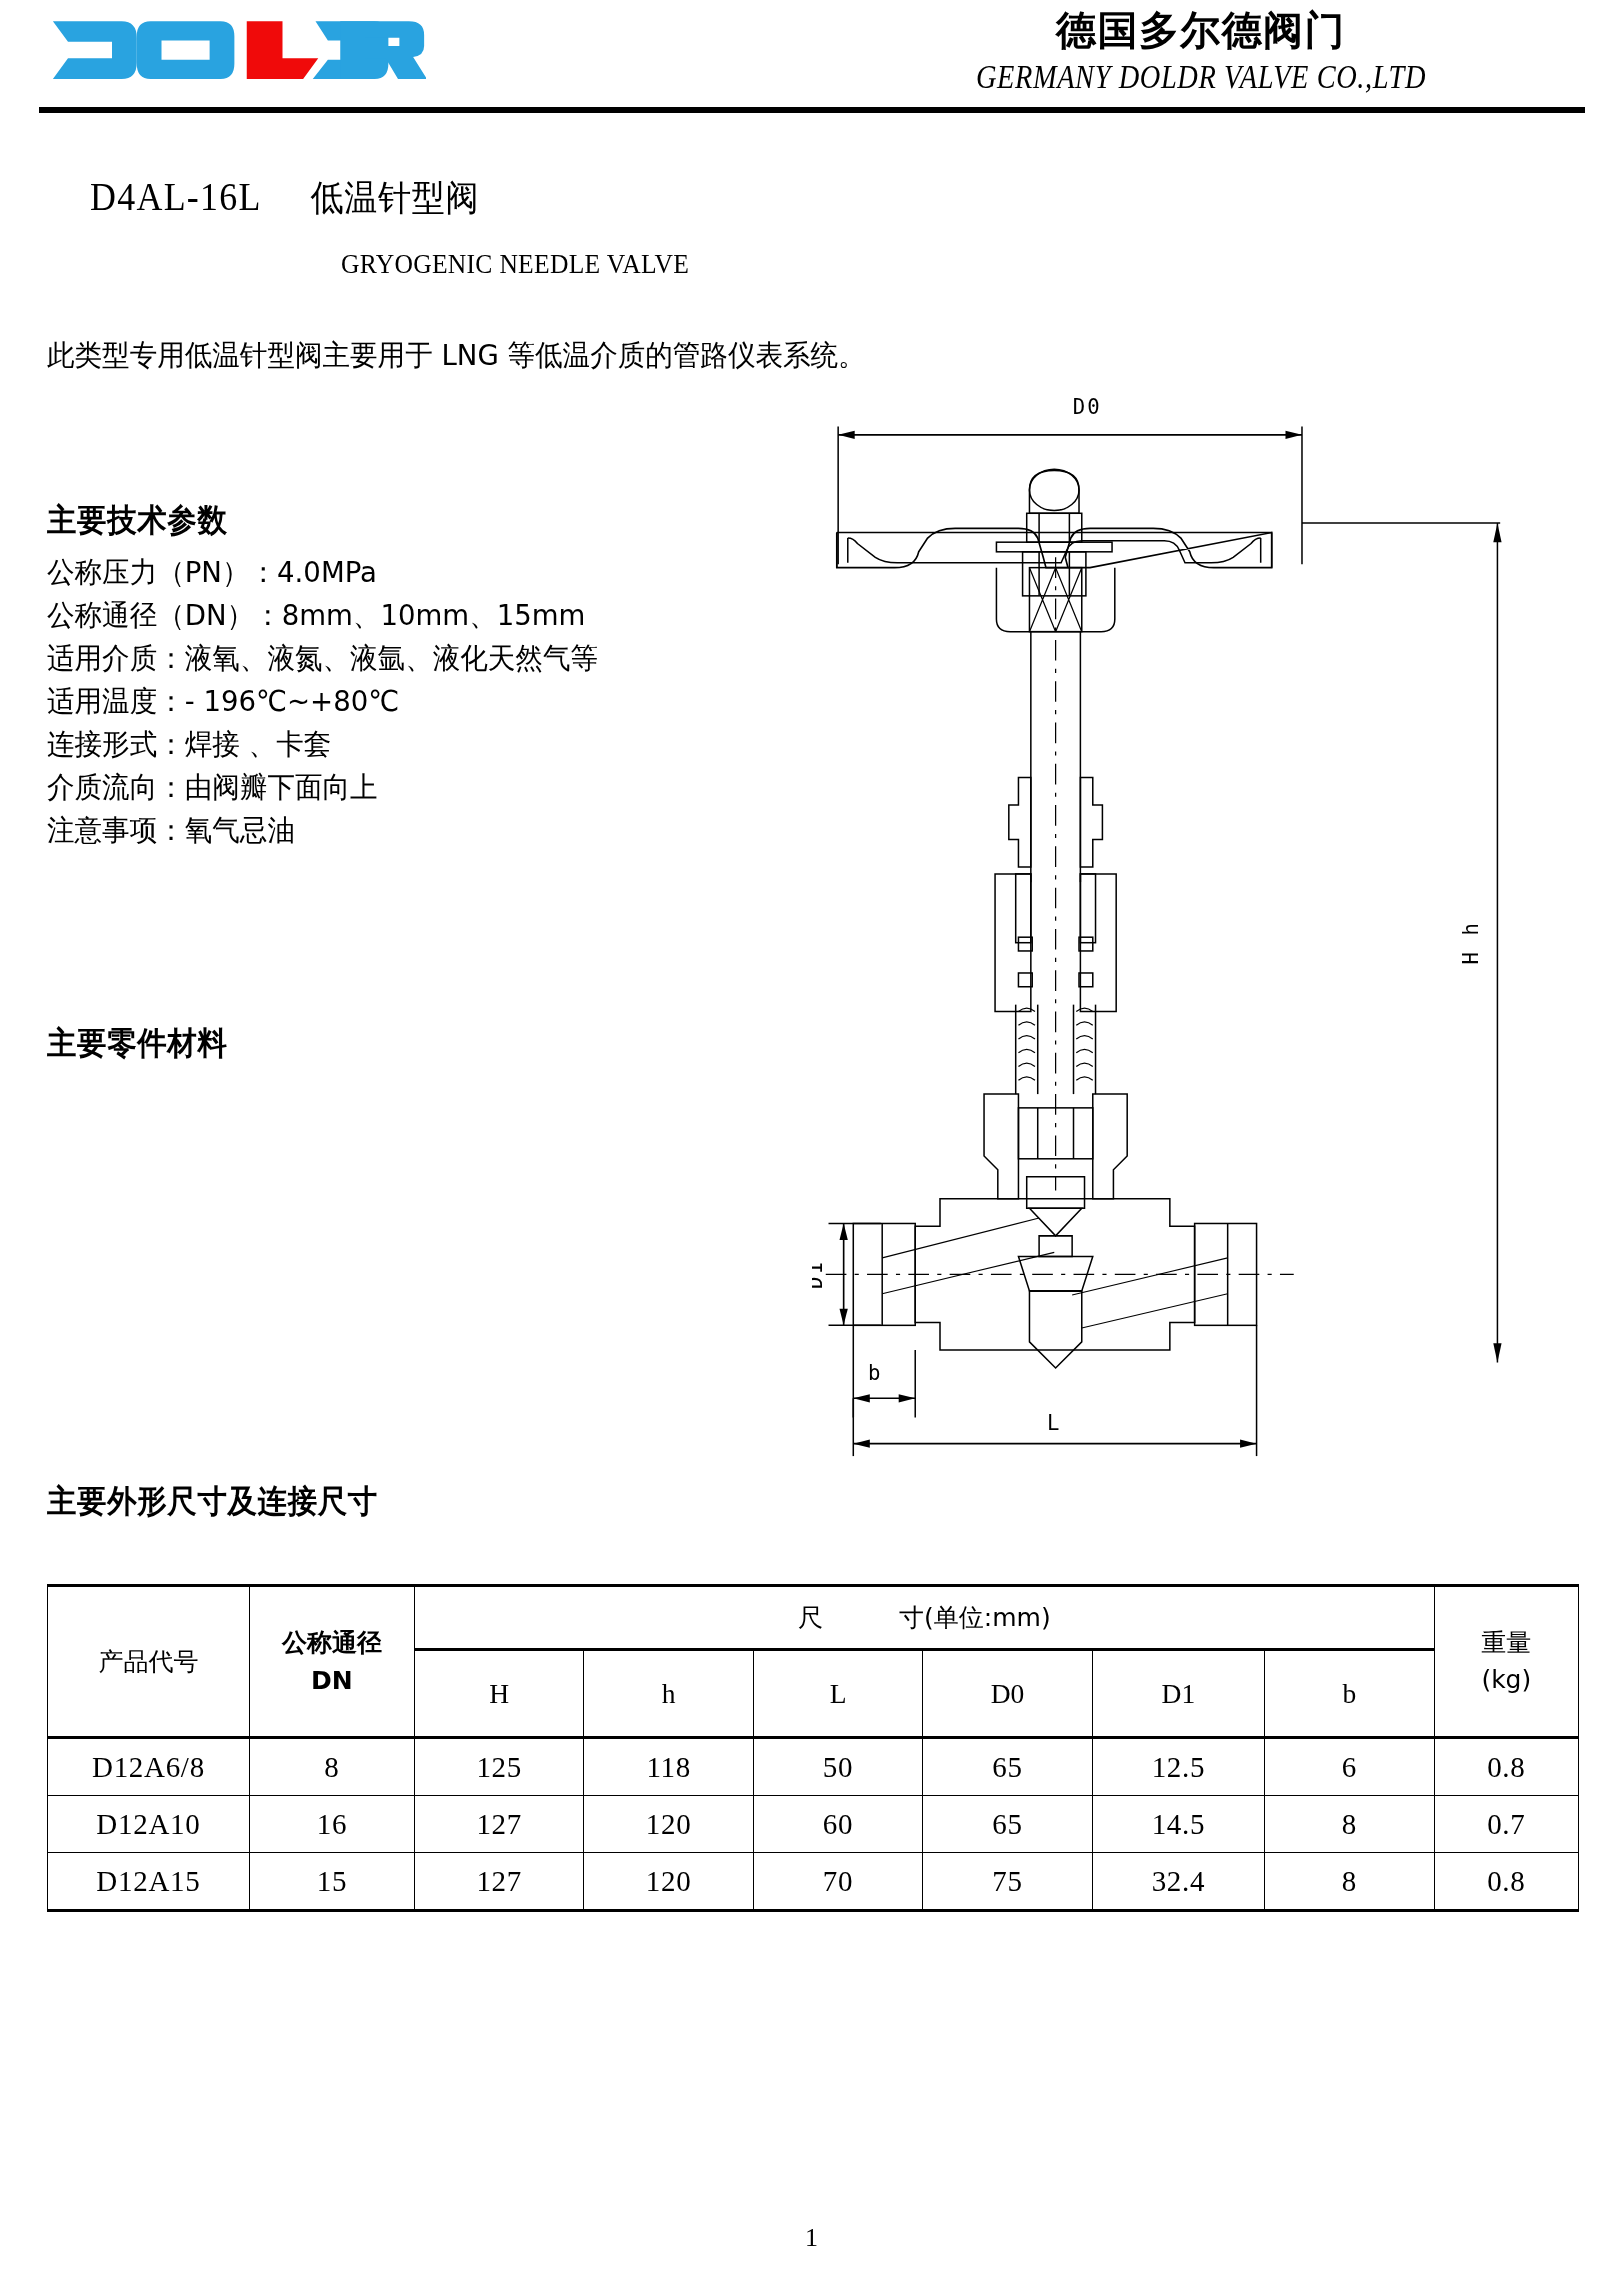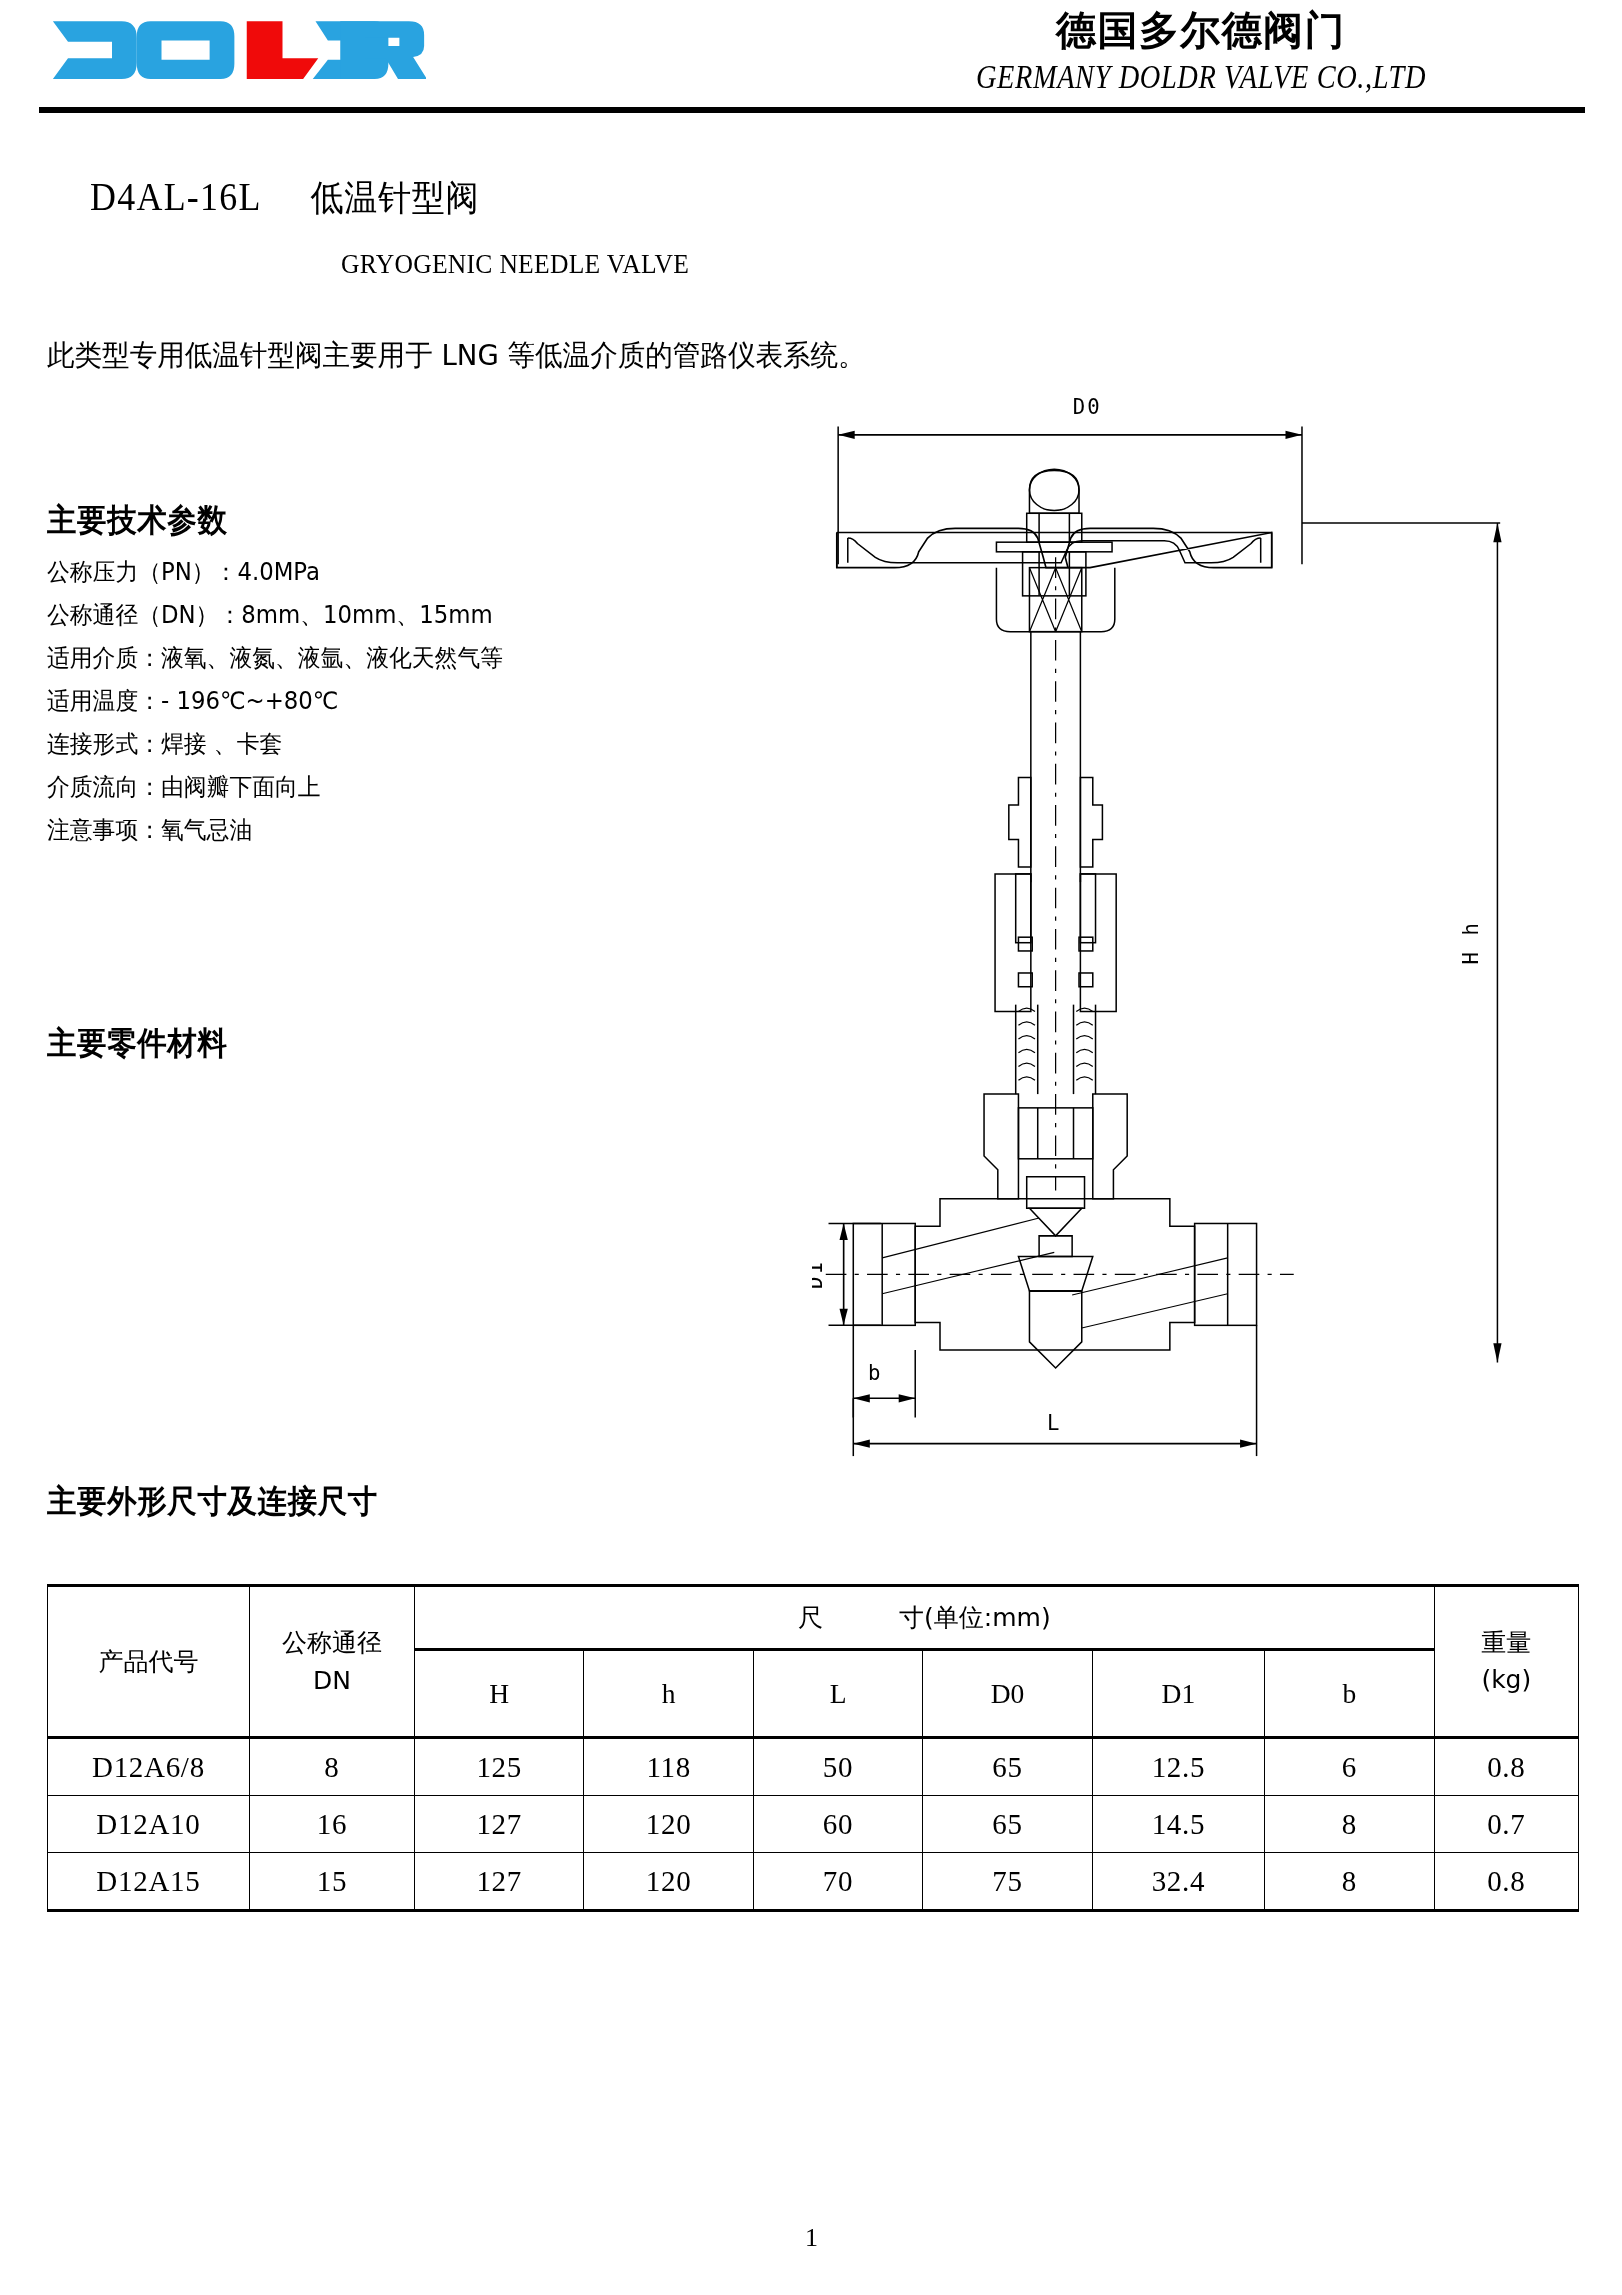--- a/index.html
+++ b/index.html
@@ -112,21 +112,21 @@
     transform: scaleX(0.92);
     transform-origin: left center;
   }
   #heading-specs { left: 47px; top: 499px; }
   #heading-materials { left: 47px; top: 1022px; }
   #heading-dims { left: 47px; top: 1480px; }
 
   
   .spec-list {
     position: absolute;
-    font-size: 24px;
+    font-size: 29px;
     line-height: 43px;
     white-space: nowrap;
   }
   #specs-list { left: 47px; top: 551px; }
   #materials-list { left: 47px; top: 1074px; }
   .spec-list .row {
     transform: scaleX(0.95);
     transform-origin: left center;
   }
   .spec-list .cn {
@@ -157,21 +157,21 @@
     font-size: 26px;
     padding: 0;
     transform: none;
   }
   #dim-table .outer-top { border-top: 3.4px solid #000; }
   #dim-table .cjk {
     font-family: "DejaVu Sans", "Liberation Sans", sans-serif;
     font-size: 25px;
   }
   #dim-table .hdr-code   { height: 146px; }
-  #dim-table .hdr-dn     { line-height: 1.5; }
+  #dim-table .hdr-dn     { line-height: 1.5; font-weight: bold; }
   #dim-table .hdr-span   { height: 61px; }
   #dim-table .hdr-weight { line-height: 1.45; }
   #dim-table .subhdr     { height: 85px; font-size: 27.5px; }
   #dim-table .data-row td { height: 56px; font-size: 29px; letter-spacing: 0.7px; }
   #dim-table .thick-bottom { border-bottom: 3.4px solid #000; }
   #dim-table .thick-top { border-top: 3.4px solid #000; }
   #dim-table .span-label {
     letter-spacing: 0px;
     white-space: nowrap;
   }

